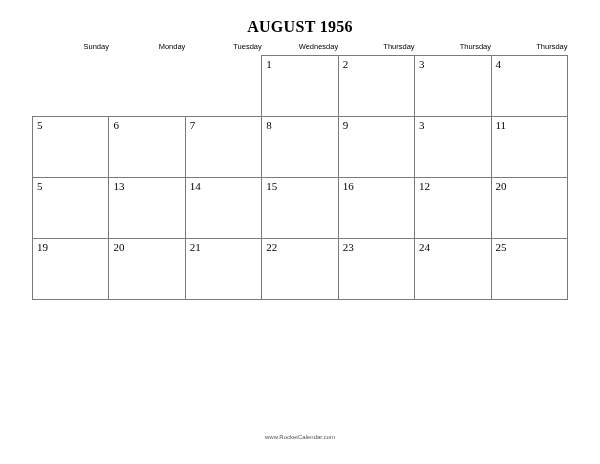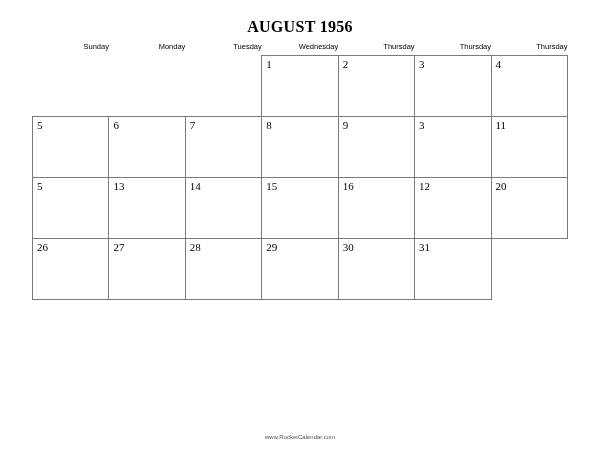--- a/index.html
+++ b/index.html
@@ -152,38 +152,40 @@
           </td>
         <td>
             <span class="daynum">12</span>
           </td>
         <td>
             <span class="daynum">20</span>
           </td>
       </tr>
       <tr>
         <td>
-            <span class="daynum">26</span>
+            <span class="daynum">19</span>
           </td>
         <td>
-            <span class="daynum">27</span>
+            <span class="daynum">20</span>
           </td>
         <td>
-            <span class="daynum">28</span>
+            <span class="daynum">21</span>
           </td>
         <td>
-            <span class="daynum">29</span>
+            <span class="daynum">22</span>
           </td>
         <td>
-            <span class="daynum">30</span>
+            <span class="daynum">23</span>
           </td>
         <td>
-            <span class="daynum">31</span>
+            <span class="daynum">24</span>
           </td>
-        <td class="empty"></td>
+        <td>
+            <span class="daynum">25</span>
+          </td>
       </tr>
     </tbody>
   </table>
 
   <div class="footer">
     <a href="#">www.RocketCalendar.com</a>
   </div>
 
 </div>
 

